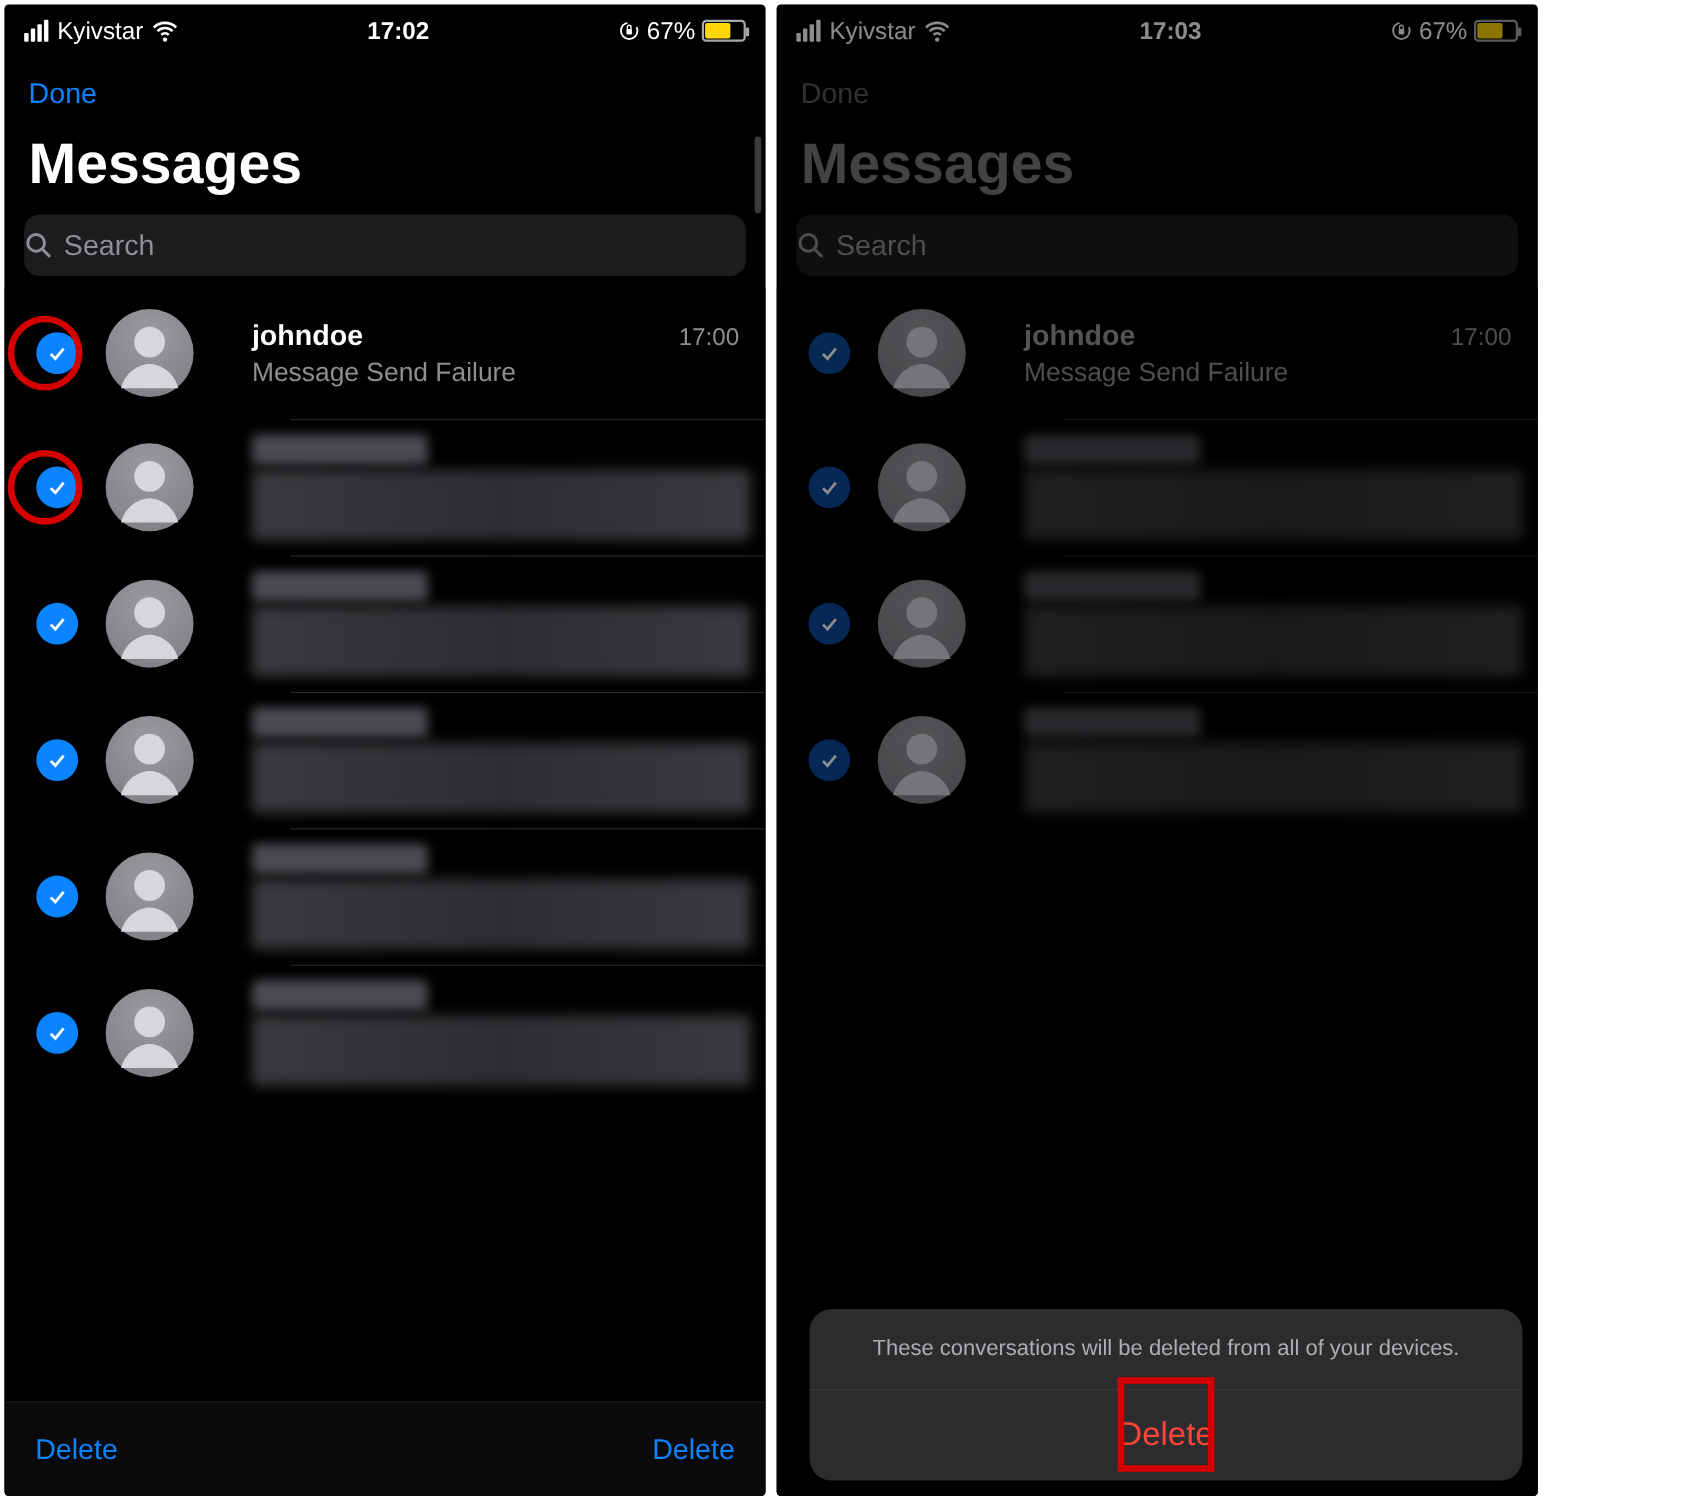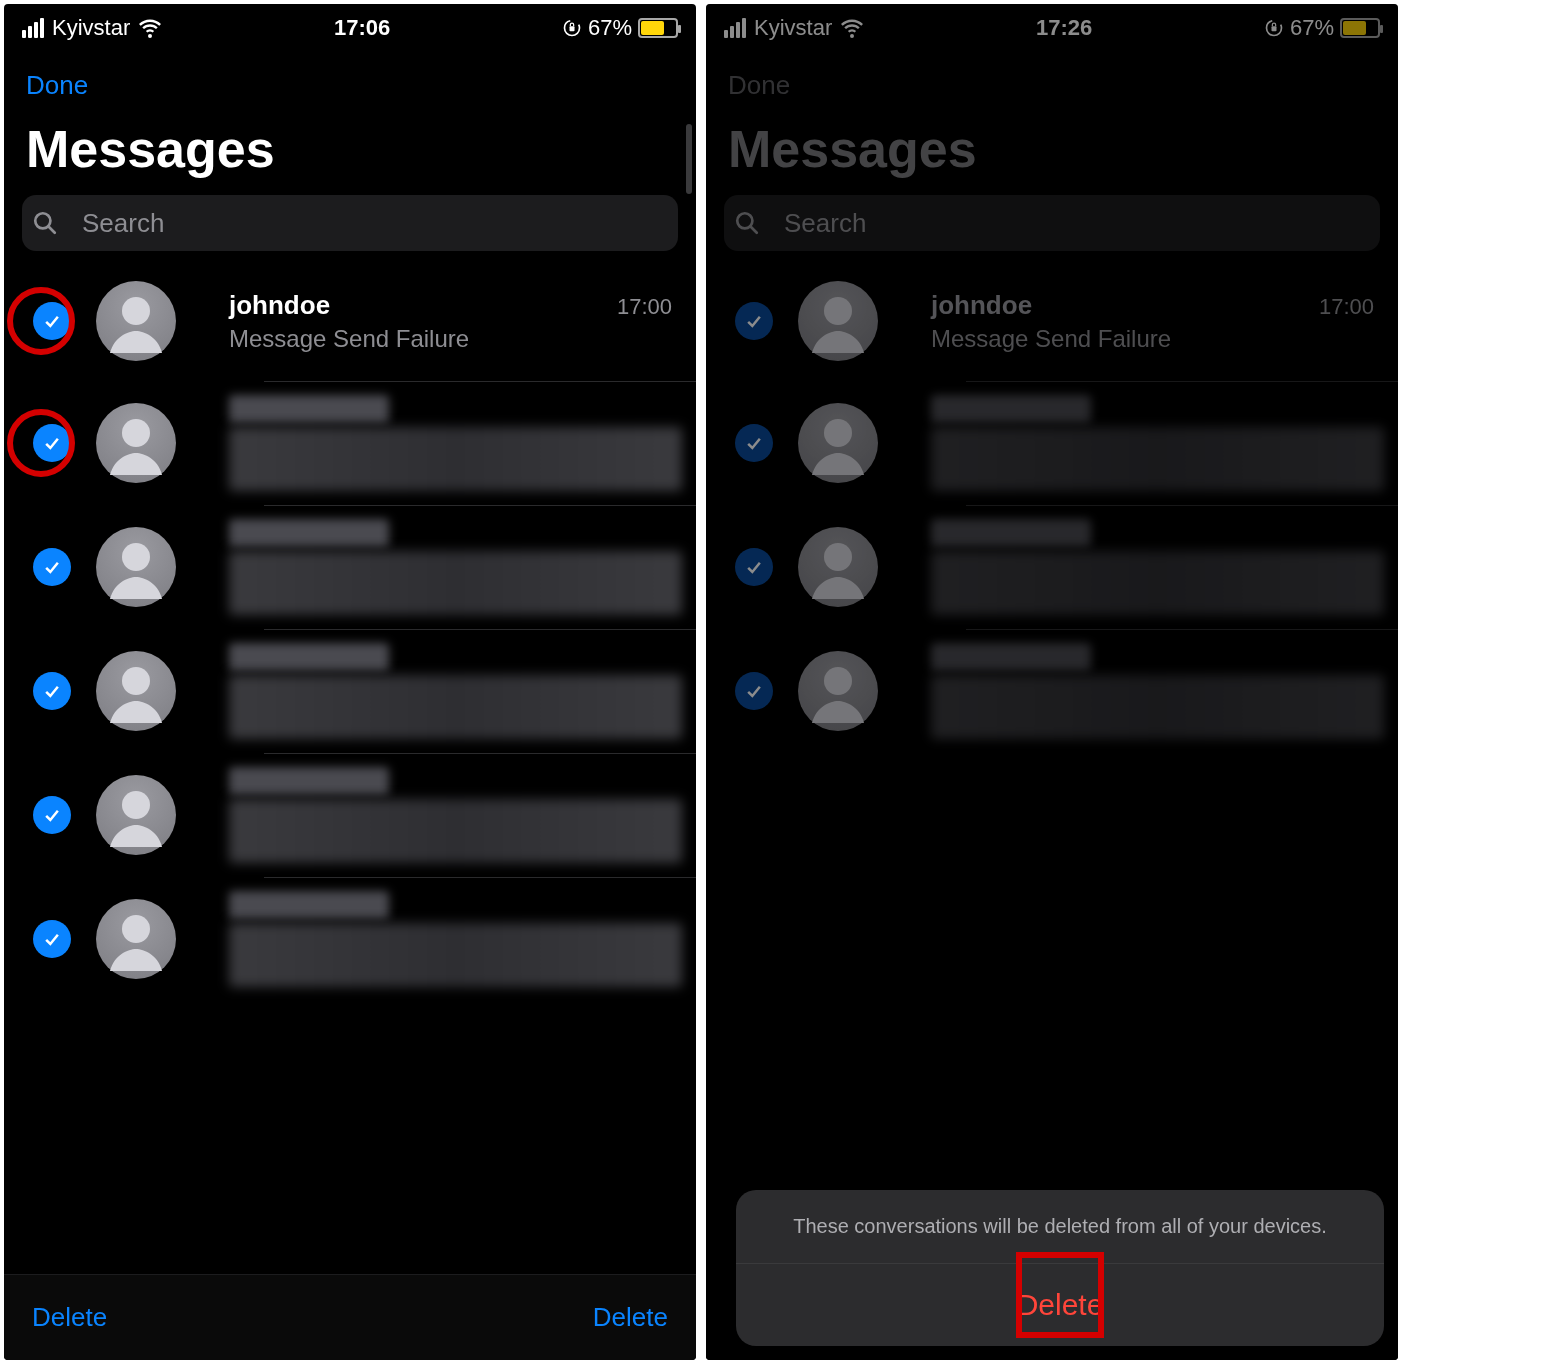--- a/index.html
+++ b/index.html
@@ -57,21 +57,21 @@
   }
   
   .navbar { padding: 18px 22px 0; }
   .done-btn { color:#0a84ff; font-size:26px; background:none; border:none; }
   
   .page-title { color:#fff; font-size:52px; font-weight:700; padding: 18px 22px 16px; }
   
   .search-wrap { padding: 0 18px 10px; }
   .search-field {
     background:#1c1c1e; border-radius:14px; height:56px;
-    display:flex; align-items:center; padding:0 10px; gap:24px;
+    display:flex; align-items:center; padding:0 0; gap:10px;
   }
   .search-icon { width:26px; height:26px; fill:#8e8e93; }
   .search-input {
     flex:1; background:transparent; border:none; outline:none;
     color:#fff; font-size:26px;
   }
   .search-input::placeholder{ color:#8e8e93; }
   
   .conv-list { flex:1; overflow:hidden; background:#000; }
   .conv-row {
@@ -169,21 +169,21 @@
           <span></span>
           <span></span>
           <span></span>
           <span></span>
         </span>
       <span>Kyivstar</span>
       <svg class="wifi-icon" viewBox="0 0 24 24">
           <path fill="#fff" d="M12 18a2 2 0 100 4 2 2 0 000-4zm-4.2-3.1a6 6 0 018.4 0l-1.7 1.7a3.6 3.6 0 00-5 0zM4.3 11.4a11 11 0 0115.4 0l-1.7 1.7a8.6 8.6 0 00-12 0zM1 8.1a15.6 15.6 0 0122 0l-1.7 1.7a13.2 13.2 0 00-18.6 0z"></path>
         </svg>
     </div>
-    <span style="font-weight:600;">17:06</span>
+    <span style="font-weight:600;">17:02</span>
     <div class="status-right">
       <svg class="lock-rot" viewBox="0 0 24 24">
           <circle cx="12" cy="12" r="9" fill="none" stroke="#fff" stroke-width="2" stroke-dasharray="40 12"></circle>
           <rect x="9" y="10" width="6" height="6" rx="1" fill="#fff"></rect>
           <path d="M10 10V8a2 2 0 014 0v2" fill="none" stroke="#fff" stroke-width="1.5"></path>
         </svg>
       <span>67%</span>
       <span class="batt">
           <span class="batt-fill"></span>
         </span>
@@ -348,21 +348,21 @@
           <span></span>
           <span></span>
           <span></span>
           <span></span>
         </span>
       <span>Kyivstar</span>
       <svg class="wifi-icon" viewBox="0 0 24 24">
           <path fill="#fff" d="M12 18a2 2 0 100 4 2 2 0 000-4zm-4.2-3.1a6 6 0 018.4 0l-1.7 1.7a3.6 3.6 0 00-5 0zM4.3 11.4a11 11 0 0115.4 0l-1.7 1.7a8.6 8.6 0 00-12 0zM1 8.1a15.6 15.6 0 0122 0l-1.7 1.7a13.2 13.2 0 00-18.6 0z"></path>
         </svg>
     </div>
-    <span style="font-weight:600;">17:26</span>
+    <span style="font-weight:600;">17:03</span>
     <div class="status-right">
       <svg class="lock-rot" viewBox="0 0 24 24">
           <circle cx="12" cy="12" r="9" fill="none" stroke="#fff" stroke-width="2" stroke-dasharray="40 12"></circle>
           <rect x="9" y="10" width="6" height="6" rx="1" fill="#fff"></rect>
           <path d="M10 10V8a2 2 0 014 0v2" fill="none" stroke="#fff" stroke-width="1.5"></path>
         </svg>
       <span>67%</span>
       <span class="batt">
           <span class="batt-fill"></span>
         </span>

